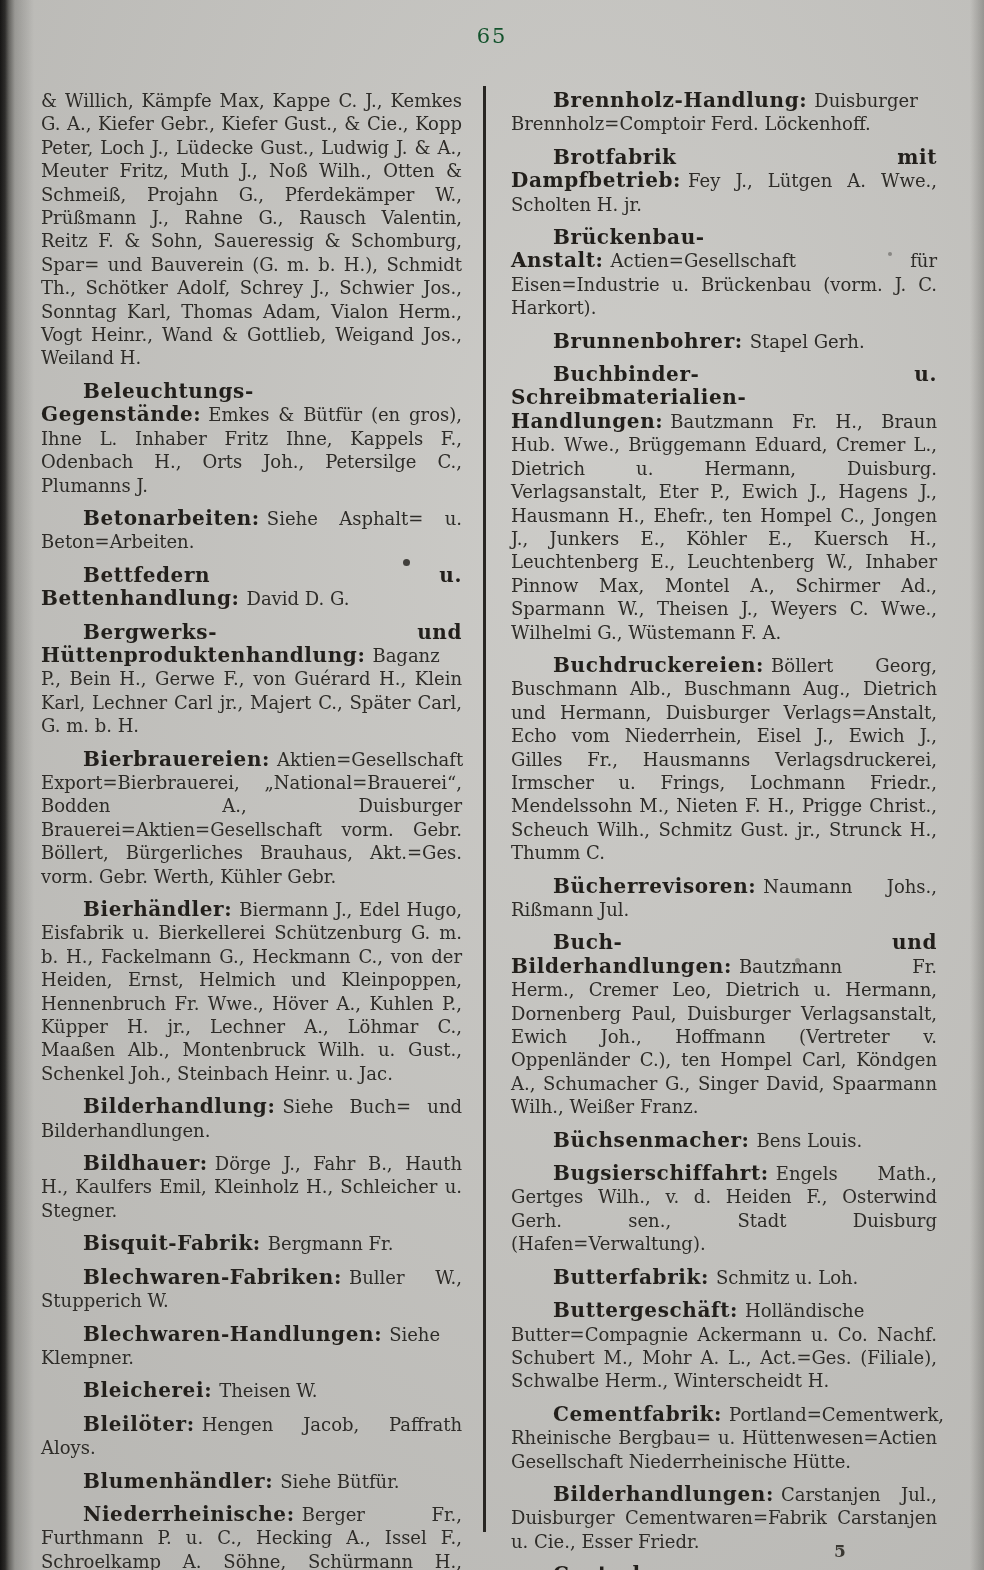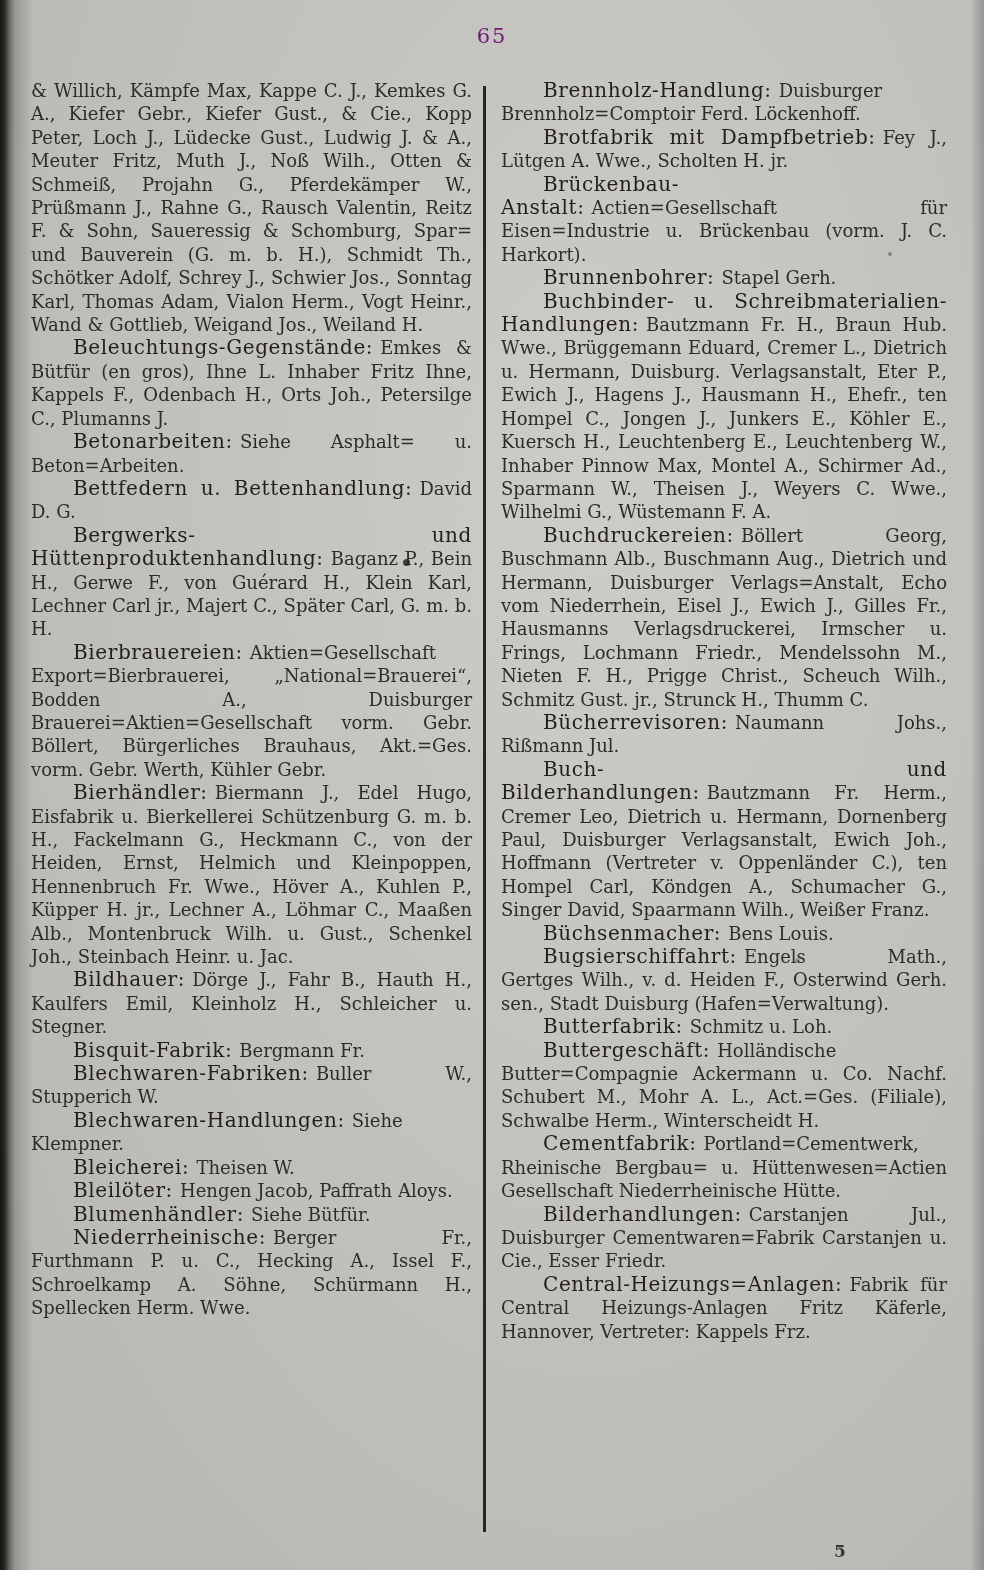--- a/index.html
+++ b/index.html
@@ -15,37 +15,37 @@
   .gutter{
     position:absolute;left:0;top:0;width:34px;height:1570px;
     background:linear-gradient(90deg,#141312 0,#2e2d2b 5px,#6b6a66 9px,#a2a19d 15px,rgba(162,161,157,0) 34px);
   }
   .edge-right{
     position:absolute;right:0;top:0;width:14px;height:1570px;
     background:linear-gradient(270deg,rgba(70,68,64,0.35) 0,rgba(70,68,64,0) 14px);
   }
   .pagenum{
     position:absolute;top:24px;left:0;width:984px;text-align:center;
-    font-size:21px;color:#701a75;letter-spacing:2px;
+    font-size:21px;color:#14532d;letter-spacing:2px;
   }
   .divider{
     position:absolute;left:483px;top:86px;width:3px;height:1446px;
     background:#282623;
   }
   .col{
     position:absolute;top:79px;
     font-size:18px;line-height:23.4px;color:#2e2c28;
     text-align:justify;
   }
   .col.left{left:31px;width:441px;}
   .col.right{left:501px;width:446px;}
-  .entry{margin:0;text-indent:42px;}
+  .entry{margin:10px;text-indent:42px;}
   .entry.cont{text-indent:0;}
   .h{
-    font-weight:normal;font-size:20px;letter-spacing:0.6px;
+    font-weight:bold;font-size:20px;letter-spacing:0.6px;
     margin-right:7px;color:#221f1b;
   }
   .h:empty{display:none;margin:0;}
   .sig{
     position:absolute;left:834px;top:1541px;
     font-size:17px;font-weight:bold;color:#3a3832;
   }
   .speck{position:absolute;border-radius:50%;background:rgba(42,40,36,0.85);}
   .speck.s1{left:403px;top:559px;width:7px;height:7px;}
   .speck.s2{left:888px;top:252px;width:4px;height:4px;opacity:0.45;}
@@ -62,20 +62,21 @@
 <div class="divider"></div>
 
 <div class="col left">
   <p class="entry cont"><span>&amp; Willich, Kämpfe Max, Kappe C. J., Kemkes G. A., Kiefer Gebr., Kiefer Gust., &amp; Cie., Kopp Peter, Loch J., Lüdecke Gust., Ludwig J. &amp; A., Meuter Fritz, Muth J., Noß Wilh., Otten &amp; Schmeiß, Projahn G., Pferdekämper W., Prüßmann J., Rahne G., Rausch Valentin, Reitz F. &amp; Sohn, Saueressig &amp; Schomburg, Spar= und Bauverein (G. m. b. H.), Schmidt Th., Schötker Adolf, Schrey J., Schwier Jos., Sonntag Karl, Thomas Adam, Vialon Herm., Vogt Heinr., Wand &amp; Gottlieb, Weigand Jos., Weiland H.</span></p>
   <p class="entry"><b class="h">Beleuchtungs-Gegenstände:</b><span>Emkes &amp; Bütfür (en gros), Ihne L. Inhaber Fritz Ihne, Kappels F., Odenbach H., Orts Joh., Petersilge C., Plumanns J.</span></p>
   <p class="entry"><b class="h">Betonarbeiten:</b><span>Siehe Asphalt= u. Beton=Arbeiten.</span></p>
   <p class="entry"><b class="h">Bettfedern u. Bettenhandlung:</b><span>David D. G.</span></p>
   <p class="entry"><b class="h">Bergwerks- und Hüttenproduktenhandlung:</b><span>Baganz P., Bein H., Gerwe F., von Guérard H., Klein Karl, Lechner Carl jr., Majert C., Später Carl, G. m. b. H.</span></p>
   <p class="entry"><b class="h">Bierbrauereien:</b><span>Aktien=Gesellschaft Export=Bierbrauerei, „National=Brauerei“, Bodden A., Duisburger Brauerei=Aktien=Gesellschaft vorm. Gebr. Böllert, Bürgerliches Brauhaus, Akt.=Ges. vorm. Gebr. Werth, Kühler Gebr.</span></p>
   <p class="entry"><b class="h">Bierhändler:</b><span>Biermann J., Edel Hugo, Eisfabrik u. Bierkellerei Schützenburg G. m. b. H., Fackelmann G., Heckmann C., von der Heiden, Ernst, Helmich und Kleinpoppen, Hennenbruch Fr. Wwe., Höver A., Kuhlen P., Küpper H. jr., Lechner A., Löhmar C., Maaßen Alb., Montenbruck Wilh. u. Gust., Schenkel Joh., Steinbach Heinr. u. Jac.</span></p>
+  <p class="entry"><b class="h">Bilderhandlung:</b><span>Siehe Buch= und Bilderhandlungen.</span></p>
   <p class="entry"><b class="h">Bildhauer:</b><span>Dörge J., Fahr B., Hauth H., Kaulfers Emil, Kleinholz H., Schleicher u. Stegner.</span></p>
   <p class="entry"><b class="h">Bisquit-Fabrik:</b><span>Bergmann Fr.</span></p>
   <p class="entry"><b class="h">Blechwaren-Fabriken:</b><span>Buller W., Stupperich W.</span></p>
   <p class="entry"><b class="h">Blechwaren-Handlungen:</b><span>Siehe Klempner.</span></p>
   <p class="entry"><b class="h">Bleicherei:</b><span>Theisen W.</span></p>
   <p class="entry"><b class="h">Bleilöter:</b><span>Hengen Jacob, Paffrath Aloys.</span></p>
   <p class="entry"><b class="h">Blumenhändler:</b><span>Siehe Bütfür.</span></p>
   <p class="entry"><b class="h">Niederrheinische:</b><span>Berger Fr., Furthmann P. u. C., Hecking A., Issel F., Schroelkamp A. Söhne, Schürmann H., Spellecken Herm. Wwe.</span></p>
 </div>
 

